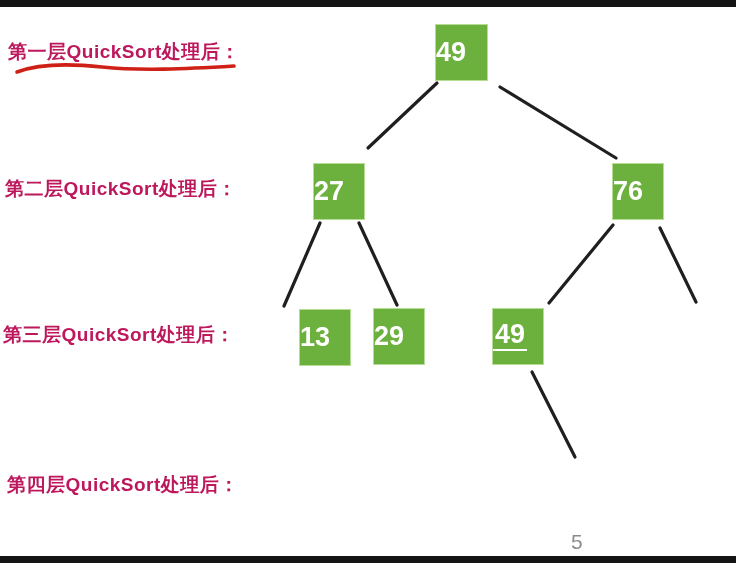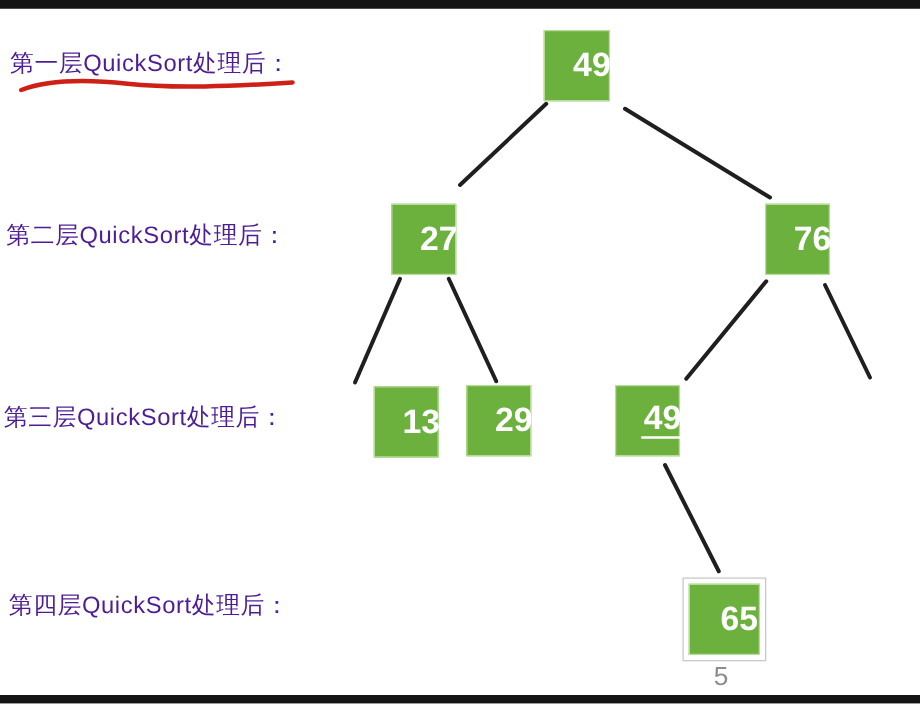--- a/index.html
+++ b/index.html
@@ -13,42 +13,41 @@
   }
   .bar {
     position: absolute; left: 0; width: 736px; background: #141414;
   }
   .bar.top { top: 0; height: 7px; }
   .bar.bottom { bottom: 0; height: 7px; }
 
   .row-label {
     position: absolute;
     font-size: 19px;
-    font-weight: 400;
-    color: #4c1d95;
+    font-weight: 700;
+    color: #be185d;
     line-height: 21px;
     white-space: nowrap;
     letter-spacing: 0.5px;
   }
 
   .edges-svg, .red-underline-svg {
     position: absolute; left: 0; top: 0; pointer-events: none;
   }
 
   .node {
     position: absolute;
     width: 52px; height: 57px;
     background: #6cb13e;
     border: 1px solid #b7dc94;
     box-sizing: border-box;
-    display: flex; align-items: center; justify-content: center;
+    display: flex; align-items: center; justify-content: flex-start;
     color: #ffffff;
     font-size: 27px;
     font-weight: 700;
-    padding-left: 24px;
   }
   .node .u {
     border-bottom: 2px solid #ffffff;
     padding: 0 2px 4px 2px;
     line-height: 22px;
   }
   .node-outer {
     position: absolute;
     background: #ffffff;
     border: 1px solid #c9c9c9;
@@ -105,21 +104,16 @@
   <div class="node" style="left:255px; top:309px;margin-left:44px;">
     <span>13</span>
   </div>
   <div class="node" style="left:373px; top:308px;">
     <span>29</span>
   </div>
   <div class="node" style="left:492px; top:308px;">
     <span class="u">49</span>
   </div>
 
-  <div class="node-outer" style="left:546px; top:462px;">
-    <div class="node">
-      <span>65</span>
-    </div>
-  </div>
 
   <div class="page-number" style="left:571px; top:530px;">5</div>
 
 </div>
 
 </body></html>

